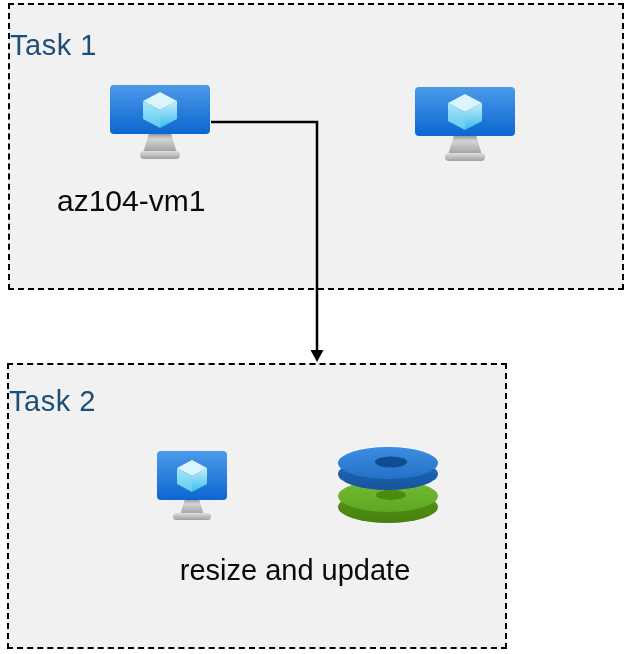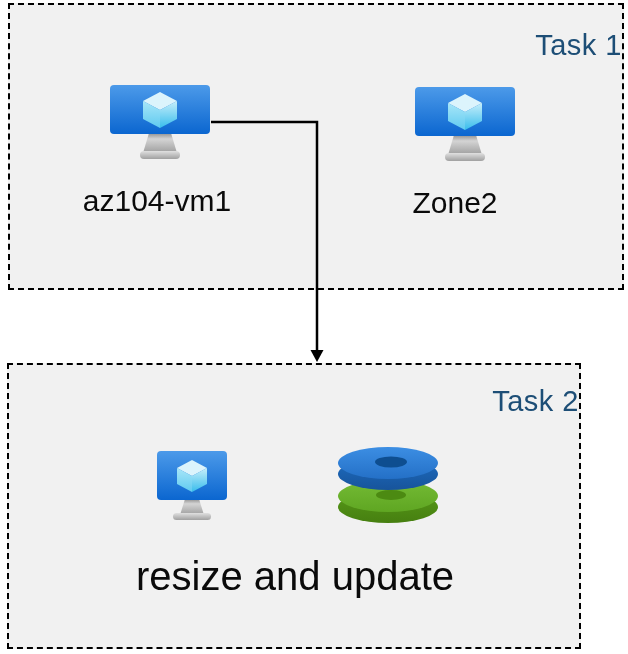--- a/index.html
+++ b/index.html
@@ -11,50 +11,50 @@
     font-family: "Liberation Sans", sans-serif;
     overflow: hidden;
   }
   .task-box {
     position: absolute;
     box-sizing: border-box;
     background: #f1f1f1;
     border: 2px dashed #000000;
   }
   #task1-box { left: 8px; top: 3px; width: 616px; height: 287px; }
-  #task2-box { left: 7px; top: 363px; width: 574px; height: 286px; }
+  #task2-box { left: 7px; top: 363px; width: 500px; height: 286px; }
   .task-title {
     position: absolute;
     left: 0;
     width: 100%;
-    text-align: right;
+    text-align: left;
     font-size: 29px;
     color: #1d4e76;
     letter-spacing: 0.5px;
   }
   #task1-box .task-title { top: 24px; }
   #task2-box .task-title { top: 20px; }
   .icon-wrap { position: absolute; line-height: 0; }
   .vm-label {
     position: absolute;
     width: 200px;
-    text-align: center;
+    text-align: left;
     font-size: 30px;
     line-height: 41px;
     color: #0a0a0a;
   }
   #vm1-label { left: 47px; top: 175px; }
   #vm2-label { left: 345px; top: 177px; }
   .caption {
     position: absolute;
     left: 116px;
     top: 189px;
     width: 340px;
     text-align: center;
-    font-size: 40px;
+    font-size: 29px;
     color: #0a0a0a;
   }
   #arrow-overlay {
     position: absolute;
     left: 0; top: 0;
     width: 628px; height: 654px;
     pointer-events: none;
   }
 </style>
 </head>
@@ -129,21 +129,20 @@
         </defs>
         <path d="M39 48 h22 l6 20 h-34 z" fill="url(#g2stand)"></path>
         <rect x="30" y="66" width="40" height="8" rx="4" fill="url(#g2base)"></rect>
         <rect x="0" y="0" width="100" height="49" rx="4" fill="url(#g2screen)"></rect>
         <polygon points="50,7 67,16 50,25 33,16" fill="#dcf4fc"></polygon>
         <polygon points="33,16 50,25 50,43 33,34" fill="url(#g2cl)"></polygon>
         <polygon points="67,16 50,25 50,43 67,34" fill="url(#g2cr)"></polygon>
       </svg>
     </div>
     <div class="vm-label" id="vm2-label">
-      <div>Zone2</div>
     </div>
   </div>
 
   <svg id="arrow-overlay">
     <path d="M211 122 H317 V351" fill="none" stroke="#000000" stroke-width="2.5"></path>
     <polygon points="310.5,350 323.5,350 317,362" fill="#000000"></polygon>
   </svg>
 
   <div class="task-box" id="task2-box">
     <div class="task-title">Task 2</div>

